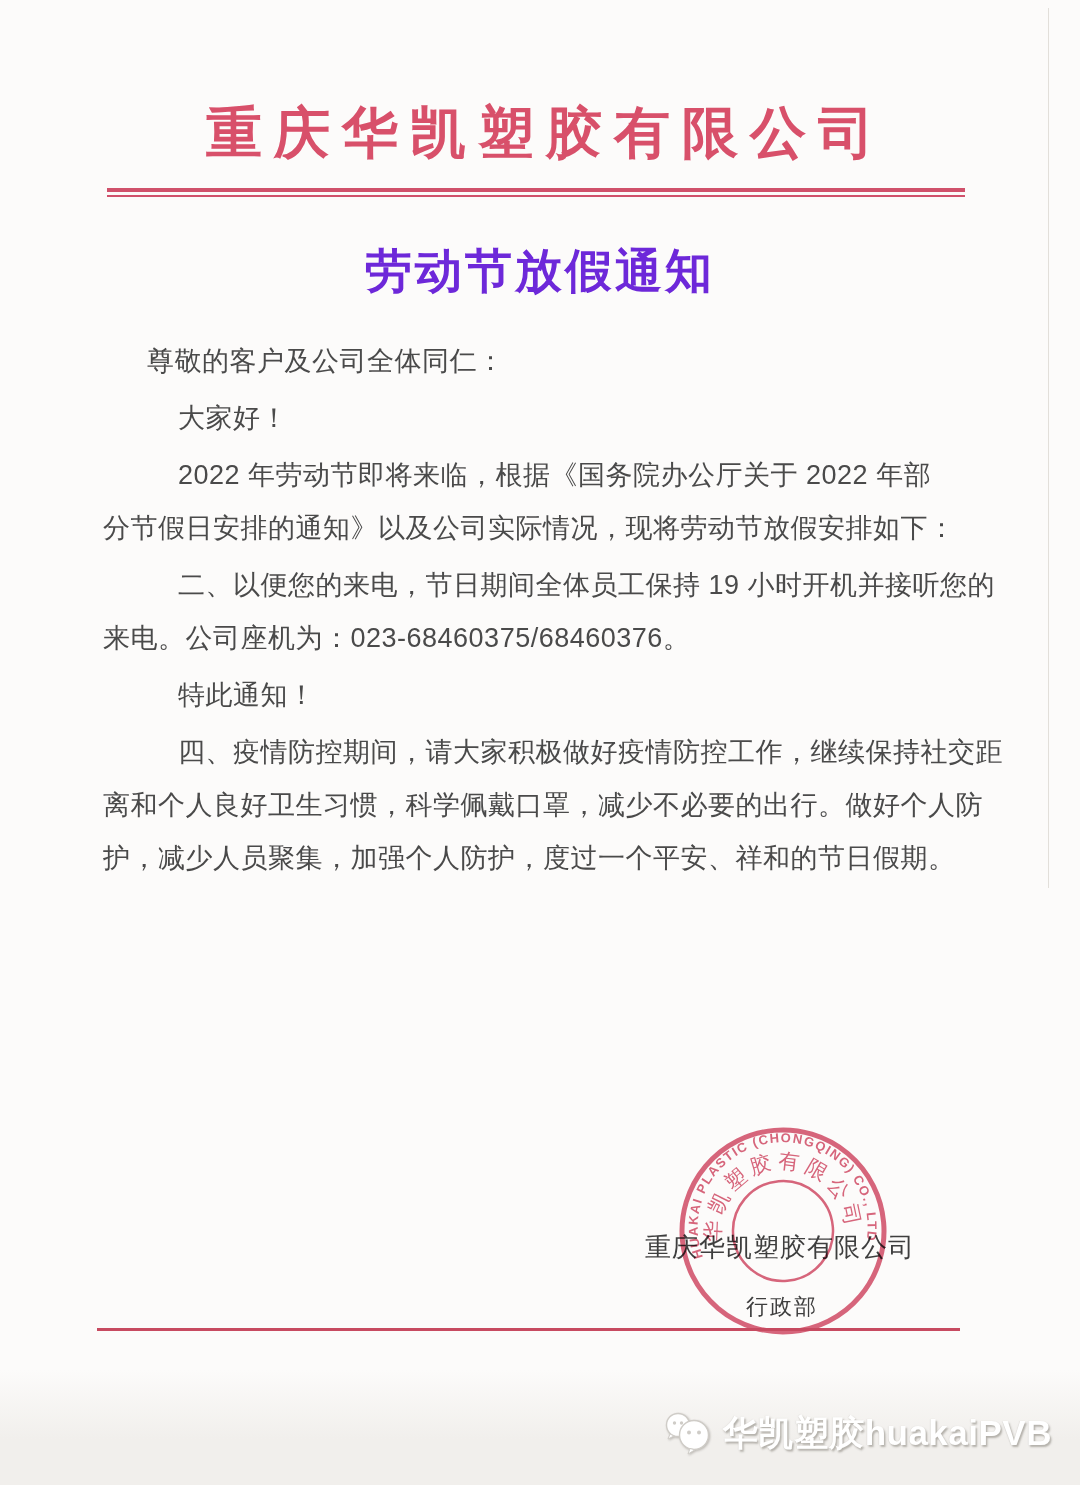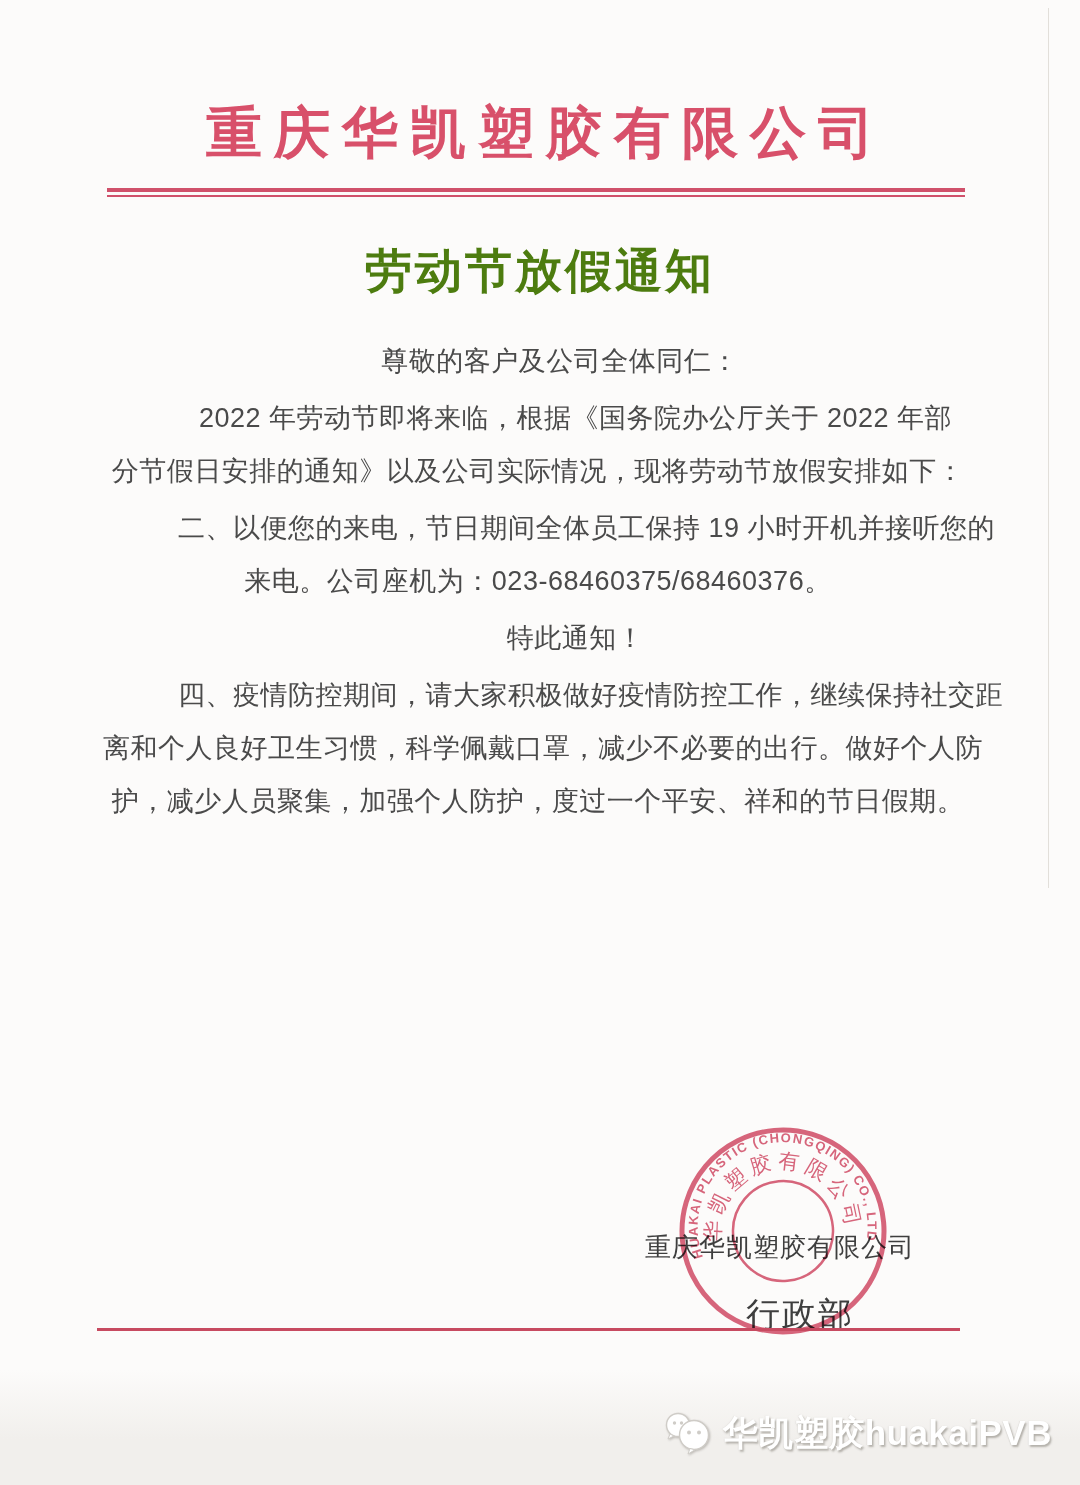--- a/index.html
+++ b/index.html
@@ -29,41 +29,40 @@
   .header-divider{
     position:absolute;left:107px;top:188px;width:858px;height:3px;
     border-top:4px solid #d0516b;
     border-bottom:2px solid #d0516b;
   }
   .doc-title{
     position:absolute;left:0;top:240px;width:1080px;
     text-align:center;
     font-size:47px;font-weight:bold;
     letter-spacing:3px;
-    color:#4d7c0f;
+    color:#6d28d9;
   }
   .doc-body{
     position:absolute;left:103px;top:335px;width:870px;
     font-size:27px;color:#4a4a4a;line-height:53px;
     letter-spacing:0.5px;
   }
   .doc-body p{
     margin:0 0 4px 0;
     white-space:pre;
-    text-align:center;
   }
   .doc-body p.indent-small{text-indent:44px;}
   .doc-body p.indent{text-indent:75px;}
   .sig-company{
     position:absolute;left:645px;top:1230px;
     font-size:26px;color:#3e3e3e;letter-spacing:1px;
   }
   .sig-dept{
     position:absolute;left:746px;top:1292px;
-    font-size:34px;color:#3e3e3e;letter-spacing:2px;
+    font-size:22px;color:#3e3e3e;letter-spacing:2px;
   }
   .seal{
     position:absolute;left:674px;top:1122px;width:218px;height:218px;
     mix-blend-mode:multiply;
     opacity:0.88;
   }
   .bottom-rule{
     position:absolute;left:97px;top:1328px;width:863px;height:3px;
     background:#c74a60;
   }
@@ -94,20 +93,21 @@
   <div class="page-edge"></div>
 
   <div class="company-header">重庆华凯塑胶有限公司</div>
 
   <div class="header-divider"></div>
 
   <div class="doc-title">劳动节放假通知</div>
 
   <div class="doc-body">
     <p class="indent-small">尊敬的客户及公司全体同仁：</p>
+    <p class="indent">大家好！</p>
     <p class="indent">2022 年劳动节即将来临，根据《国务院办公厅关于 2022 年部
 分节假日安排的通知》以及公司实际情况，现将劳动节放假安排如下：</p>
     <p class="indent">二、以便您的来电，节日期间全体员工保持 19 小时开机并接听您的
 来电。公司座机为：023-68460375/68460376。</p>
     <p class="indent">特此通知！</p>
     <p class="indent">四、疫情防控期间，请大家积极做好疫情防控工作，继续保持社交距
 离和个人良好卫生习惯，科学佩戴口罩，减少不必要的出行。做好个人防
 护，减少人员聚集，加强个人防护，度过一个平安、祥和的节日假期。</p>
   </div>
 

